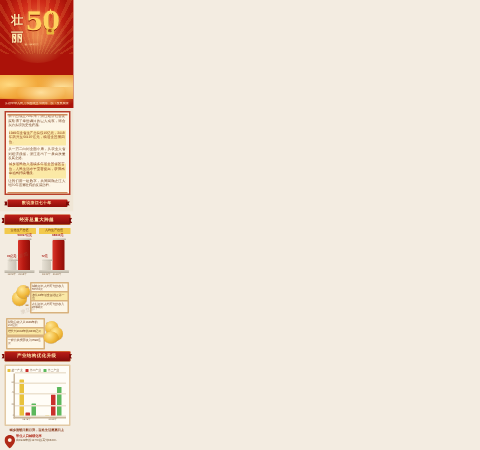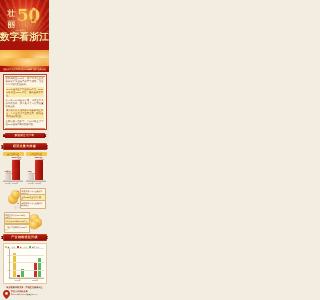--- a/index.html
+++ b/index.html
@@ -290,21 +290,20 @@
       <div class="emb-left">
         <div class="emb-char">壮</div>
         <div class="emb-char">丽</div>
       </div>
       <div class="emb-70">50</div>
       <div class="emb-star">★</div>
       <div class="emb-badge">年</div>
       <div class="emb-sub">奋斗新时代</div>
     </div>
 
-    <div class="hero-title">数字看浙江</div>
 
     <div class="gold-swash"></div>
     <div class="swash2"></div>
 
     <div class="hero-caption">庆祝中华人民共和国成立70周年 · 浙江发展成就</div>
   </div>
 
   <div class="intro-wrap">
     <div class="intro-card">
       <div class="intro-p">新中国成立70年来，浙江经济社会发展取得了举世瞩目的巨大成就，综合实力实现历史性跨越。</div>

